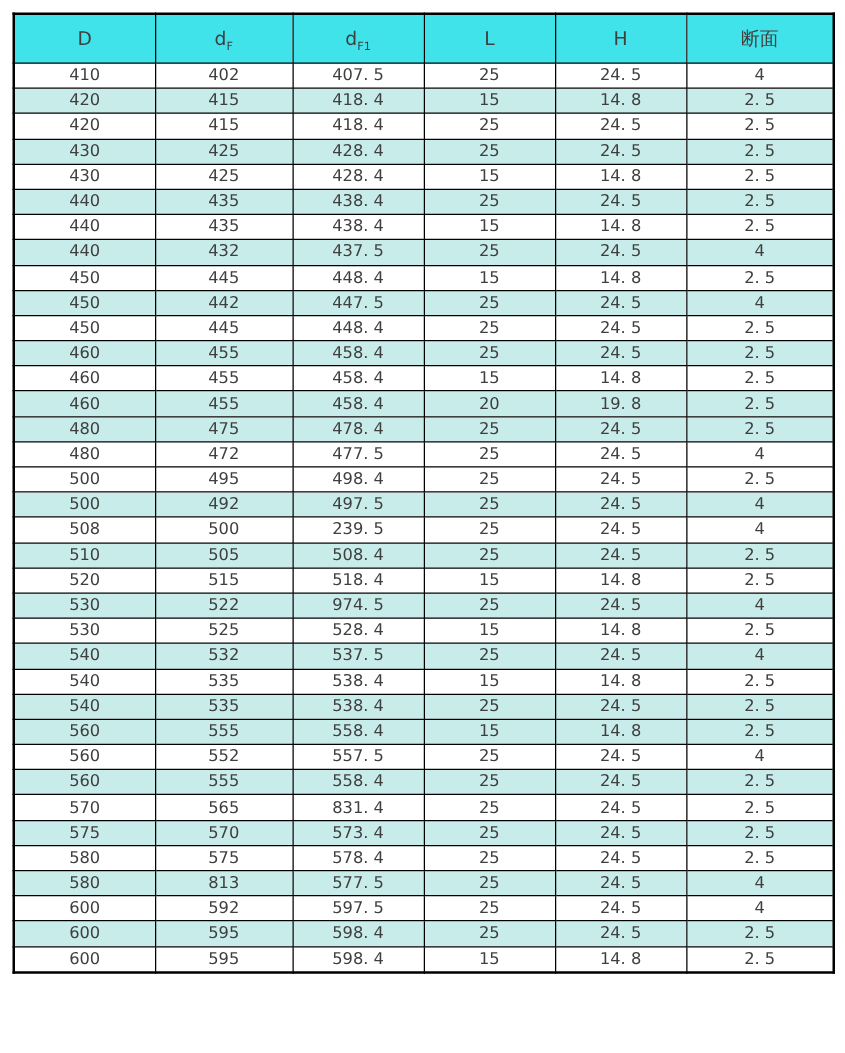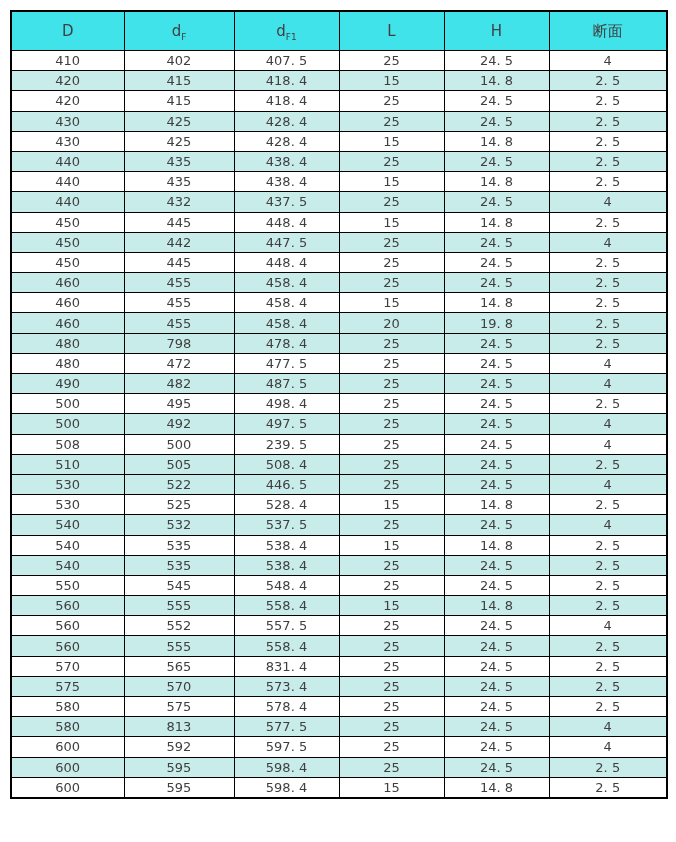--- a/index.html
+++ b/index.html
@@ -188,42 +188,34 @@
         <tr class="alt">
           <td>460</td>
           <td>455</td>
           <td>458. 4</td>
           <td>20</td>
           <td>19. 8</td>
           <td>2. 5</td>
         </tr>
         <tr class="alt">
           <td>480</td>
-          <td>798</td>
+          <td>475</td>
           <td>478. 4</td>
           <td>25</td>
           <td>24. 5</td>
           <td>2. 5</td>
         </tr>
         <tr>
           <td>480</td>
           <td>472</td>
           <td>477. 5</td>
           <td>25</td>
           <td>24. 5</td>
           <td>4</td>
         </tr>
-        <tr class="alt">
-          <td>490</td>
-          <td>482</td>
-          <td>487. 5</td>
-          <td>25</td>
-          <td>24. 5</td>
-          <td>4</td>
-        </tr>
         <tr>
           <td>500</td>
           <td>495</td>
           <td>498. 4</td>
           <td>25</td>
           <td>24. 5</td>
           <td>2. 5</td>
         </tr>
         <tr class="alt">
           <td>500</td>
@@ -242,24 +234,32 @@
           <td>4</td>
         </tr>
         <tr class="alt">
           <td>510</td>
           <td>505</td>
           <td>508. 4</td>
           <td>25</td>
           <td>24. 5</td>
           <td>2. 5</td>
         </tr>
+        <tr>
+          <td>520</td>
+          <td>515</td>
+          <td>518. 4</td>
+          <td>15</td>
+          <td>14. 8</td>
+          <td>2. 5</td>
+        </tr>
         <tr class="alt">
           <td>530</td>
           <td>522</td>
-          <td>446. 5</td>
+          <td>974. 5</td>
           <td>25</td>
           <td>24. 5</td>
           <td>4</td>
         </tr>
         <tr>
           <td>530</td>
           <td>525</td>
           <td>528. 4</td>
           <td>15</td>
           <td>14. 8</td>
@@ -278,28 +278,20 @@
           <td>535</td>
           <td>538. 4</td>
           <td>15</td>
           <td>14. 8</td>
           <td>2. 5</td>
         </tr>
         <tr class="alt">
           <td>540</td>
           <td>535</td>
           <td>538. 4</td>
-          <td>25</td>
-          <td>24. 5</td>
-          <td>2. 5</td>
-        </tr>
-        <tr>
-          <td>550</td>
-          <td>545</td>
-          <td>548. 4</td>
           <td>25</td>
           <td>24. 5</td>
           <td>2. 5</td>
         </tr>
         <tr class="alt">
           <td>560</td>
           <td>555</td>
           <td>558. 4</td>
           <td>15</td>
           <td>14. 8</td>

